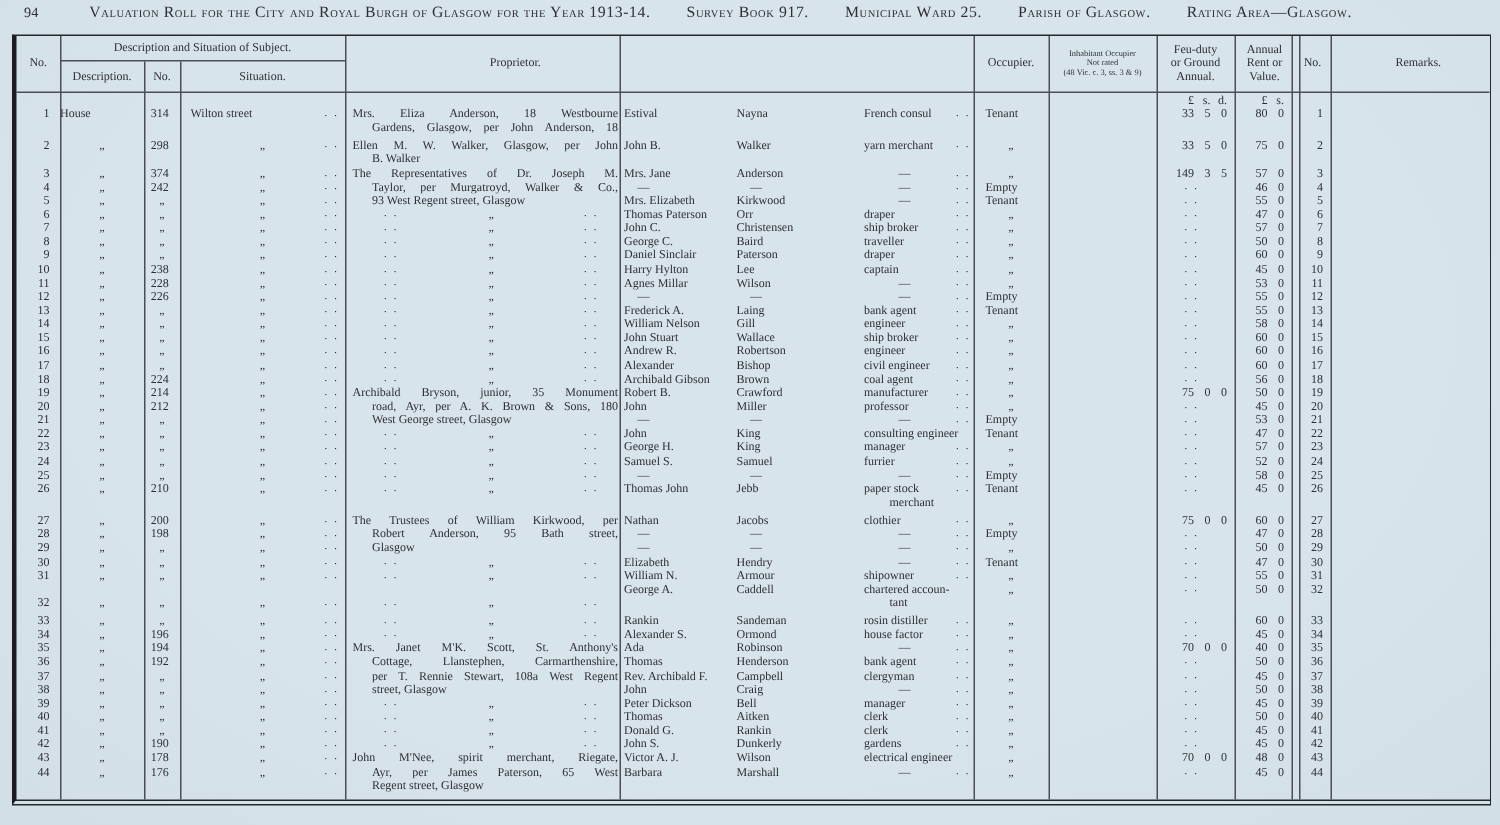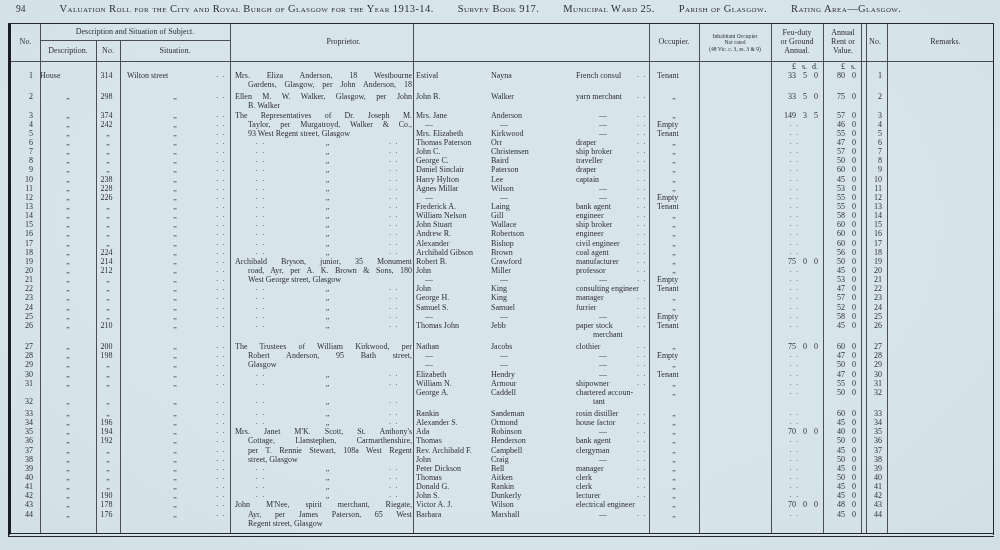--- a/index.html
+++ b/index.html
@@ -1508,21 +1508,21 @@
             <div class="dots">. .</div>
           </div>
           <div class="td prop pd">
             <div class="dots">. .</div>
             <div class="dit">„</div>
             <div class="dots">. .</div>
           </div>
           <div class="td t1">John S.</div>
           <div class="td t2">Dunkerly</div>
           <div class="td oc">
-            <div class="octxt">lecturer</div>
+            <div class="octxt">gardens</div>
             <div class="dots">. .</div>
           </div>
           <div class="td occ ctr">„</div>
           <div class="td inh"></div>
           <div class="td feu">
             <div class="dots cdots">. .</div>
           </div>
           <div class="td rent">
             <div class="m0">45</div>
             <div class="m1">0</div>

